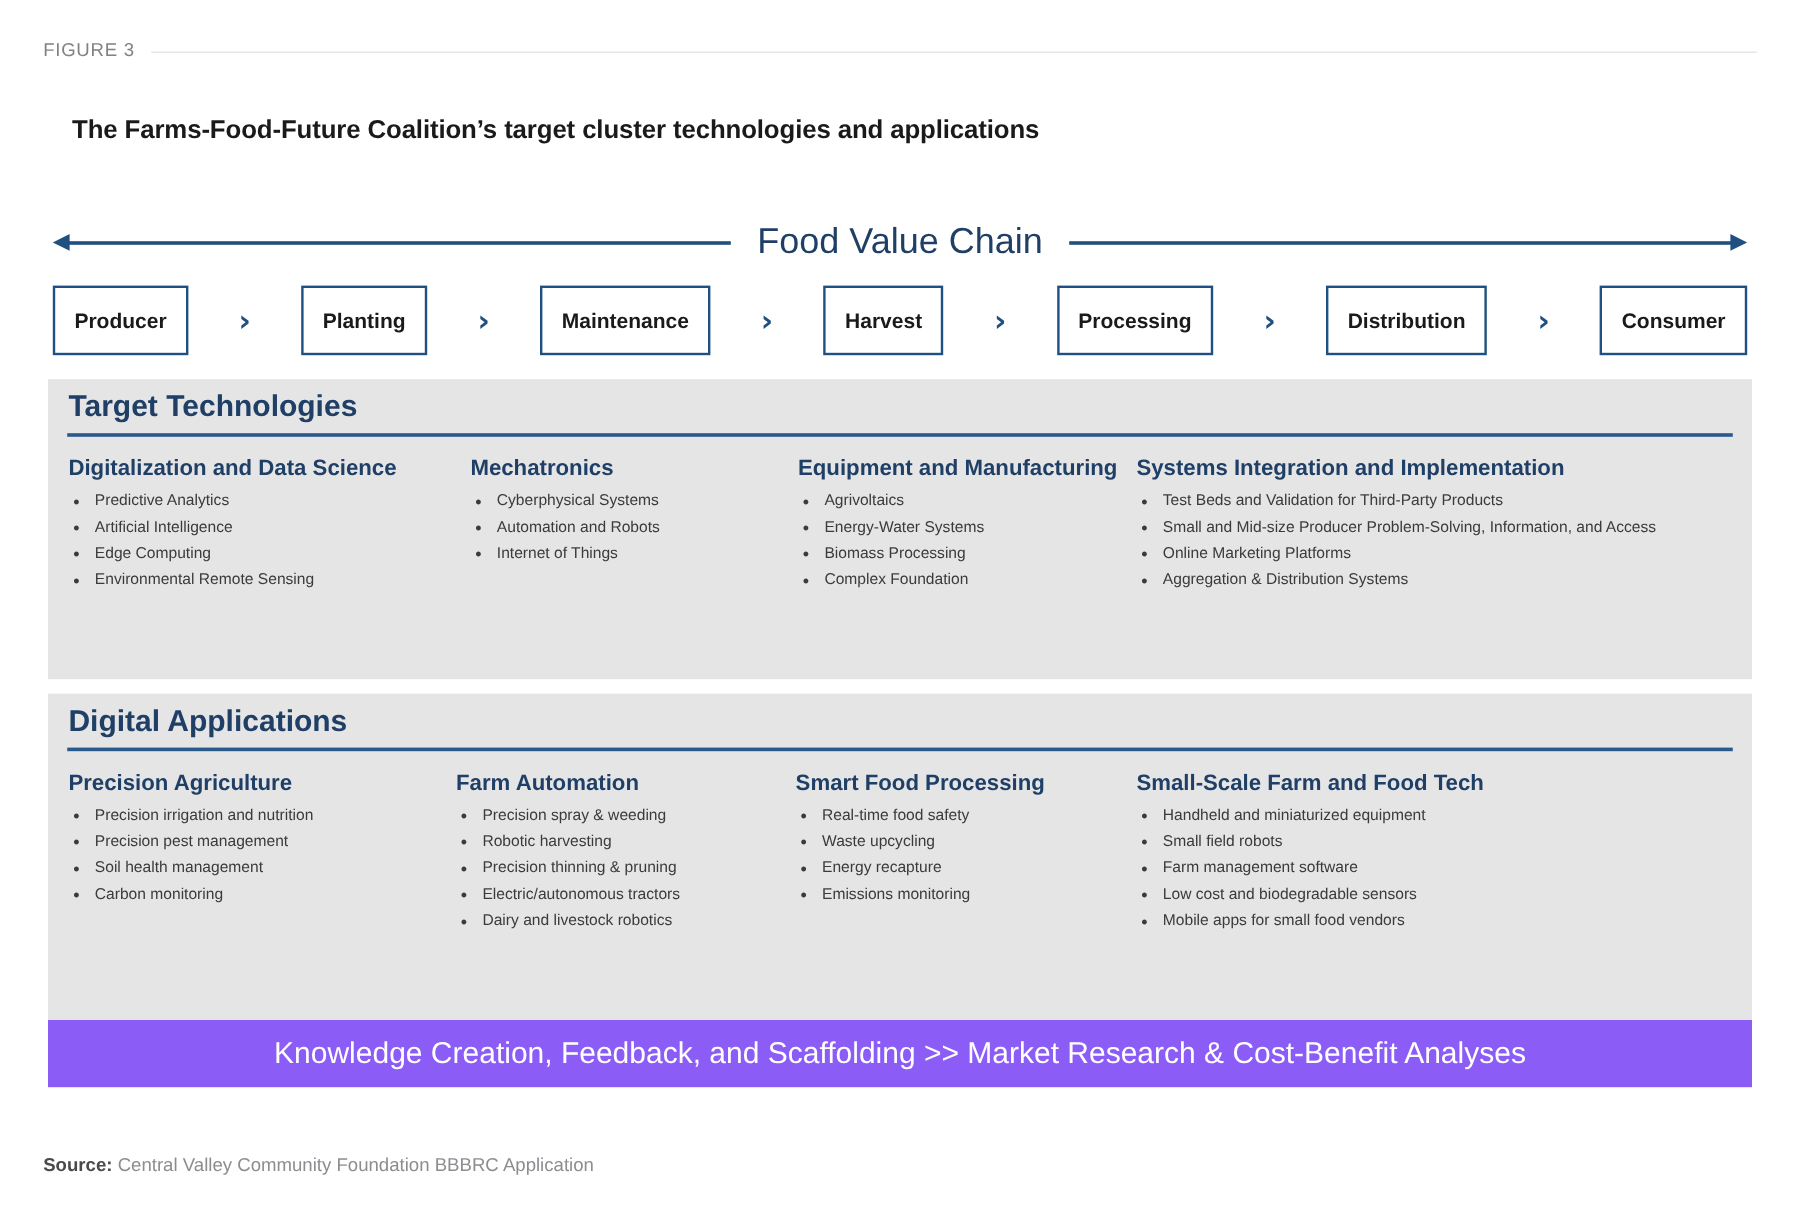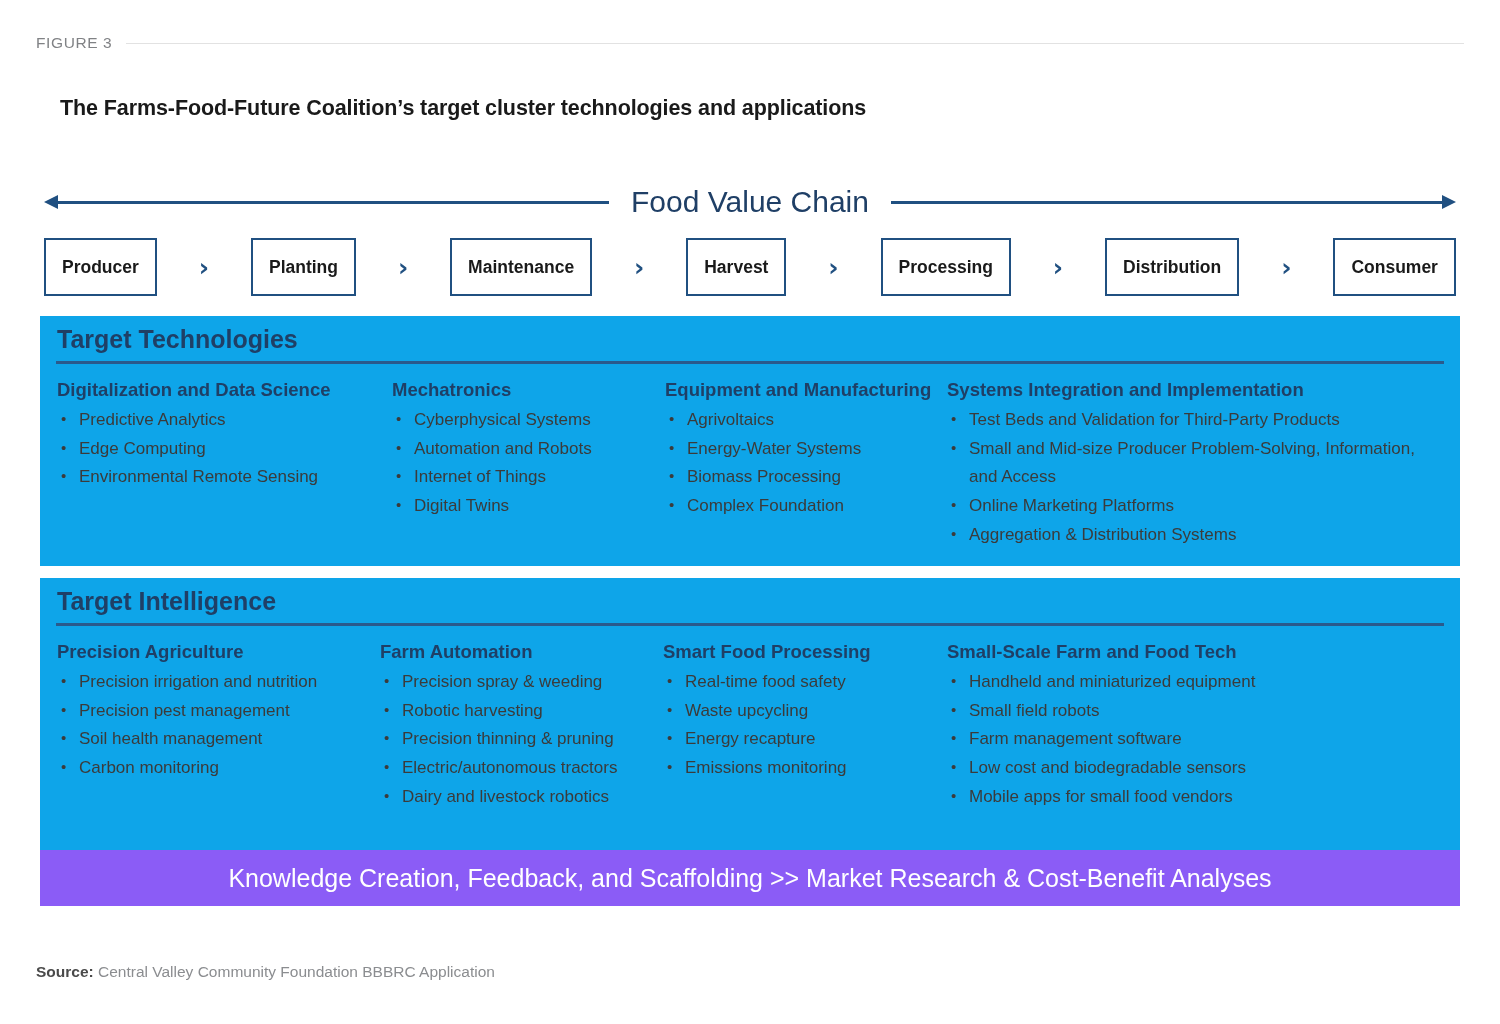--- a/index.html
+++ b/index.html
@@ -134,21 +134,21 @@
     line-height: 1;
     padding: 0 2px;
     font-family: "DejaVu Sans", sans-serif;
   }
 
   
   .panel {
     position: absolute;
     left: 40px;
     width: 1420px;
-    background: #0ea5e9;
+    background: #e5e5e5;
   }
   #panel-technologies { top: 316px; height: 250px; }
   #panel-applications { top: 578px; height: 272px; }
 
   .panel-head {
     padding: 9px 0 4px 17px;
   }
   .panel-head .panel-title {
     font-size: 25px;
     font-weight: bold;
@@ -175,21 +175,21 @@
     color: #1f3f66;
     line-height: 1.28;
     margin-bottom: 4px;
   }
   ul.col-list {
     list-style: none;
   }
   ul.col-list li {
     position: relative;
     padding-left: 22px;
-    font-size: 17px;
+    font-size: 13px;
     color: #3b3b3b;
     line-height: 1.70;
   }
   ul.col-list li::before {
     content: "•";
     position: absolute;
     left: 4px;
     top: 0;
     color: #3b3b3b;
     font-size: 15px;
@@ -295,31 +295,31 @@
   <div class="panel" id="panel-technologies">
     <div class="panel-head">
       <div class="panel-title">Target Technologies</div>
     </div>
     <div class="panel-rule"></div>
     <div class="cols" id="cols-technologies">
         <div class="col col-0">
           <div class="col-title">Digitalization and Data Science</div>
           <ul class="col-list">
             <li>Predictive Analytics</li>
+            <li>Artificial Intelligence</li>
             <li>Edge Computing</li>
             <li>Environmental Remote Sensing</li>
           </ul>
         </div>
         <div class="col col-1">
           <div class="col-title">Mechatronics</div>
           <ul class="col-list">
             <li>Cyberphysical Systems</li>
             <li>Automation and Robots</li>
             <li>Internet of Things</li>
-            <li>Digital Twins</li>
           </ul>
         </div>
         <div class="col col-2">
           <div class="col-title">Equipment and Manufacturing</div>
           <ul class="col-list">
             <li>Agrivoltaics</li>
             <li>Energy-Water Systems</li>
             <li>Biomass Processing</li>
             <li>Complex Foundation</li>
           </ul>
@@ -331,21 +331,21 @@
             <li>Small and Mid-size Producer Problem-Solving, Information, and Access</li>
             <li>Online Marketing Platforms</li>
             <li>Aggregation &amp; Distribution Systems</li>
           </ul>
         </div>
       </div>
   </div>
 
   <div class="panel" id="panel-applications">
     <div class="panel-head">
-      <div class="panel-title">Target Intelligence</div>
+      <div class="panel-title">Digital Applications</div>
     </div>
     <div class="panel-rule"></div>
     <div class="cols" id="cols-applications">
         <div class="col col-0">
           <div class="col-title">Precision Agriculture</div>
           <ul class="col-list">
             <li>Precision irrigation and nutrition</li>
             <li>Precision pest management</li>
             <li>Soil health management</li>
             <li>Carbon monitoring</li>

